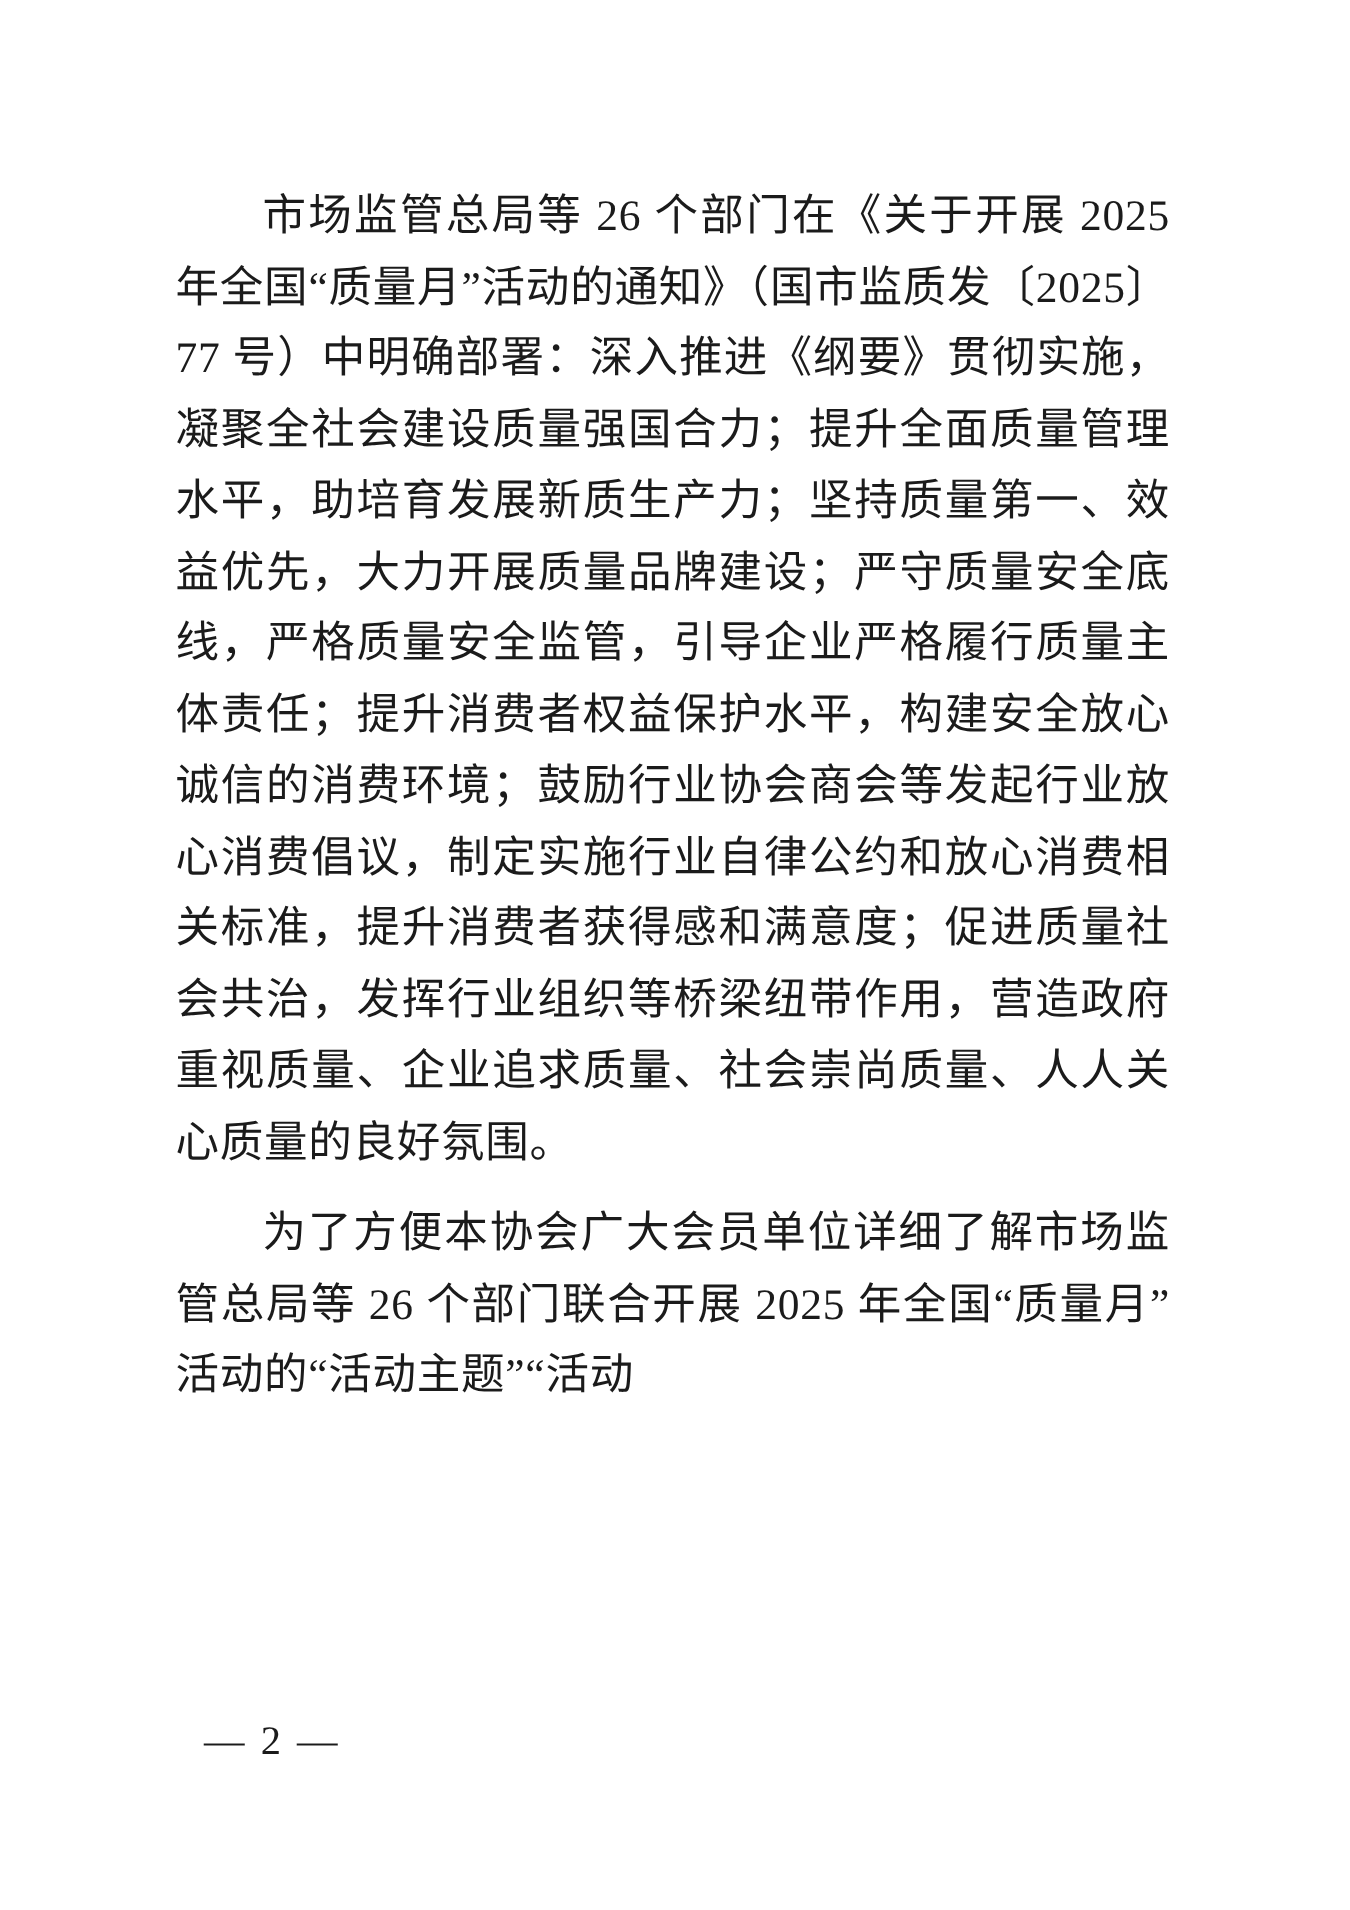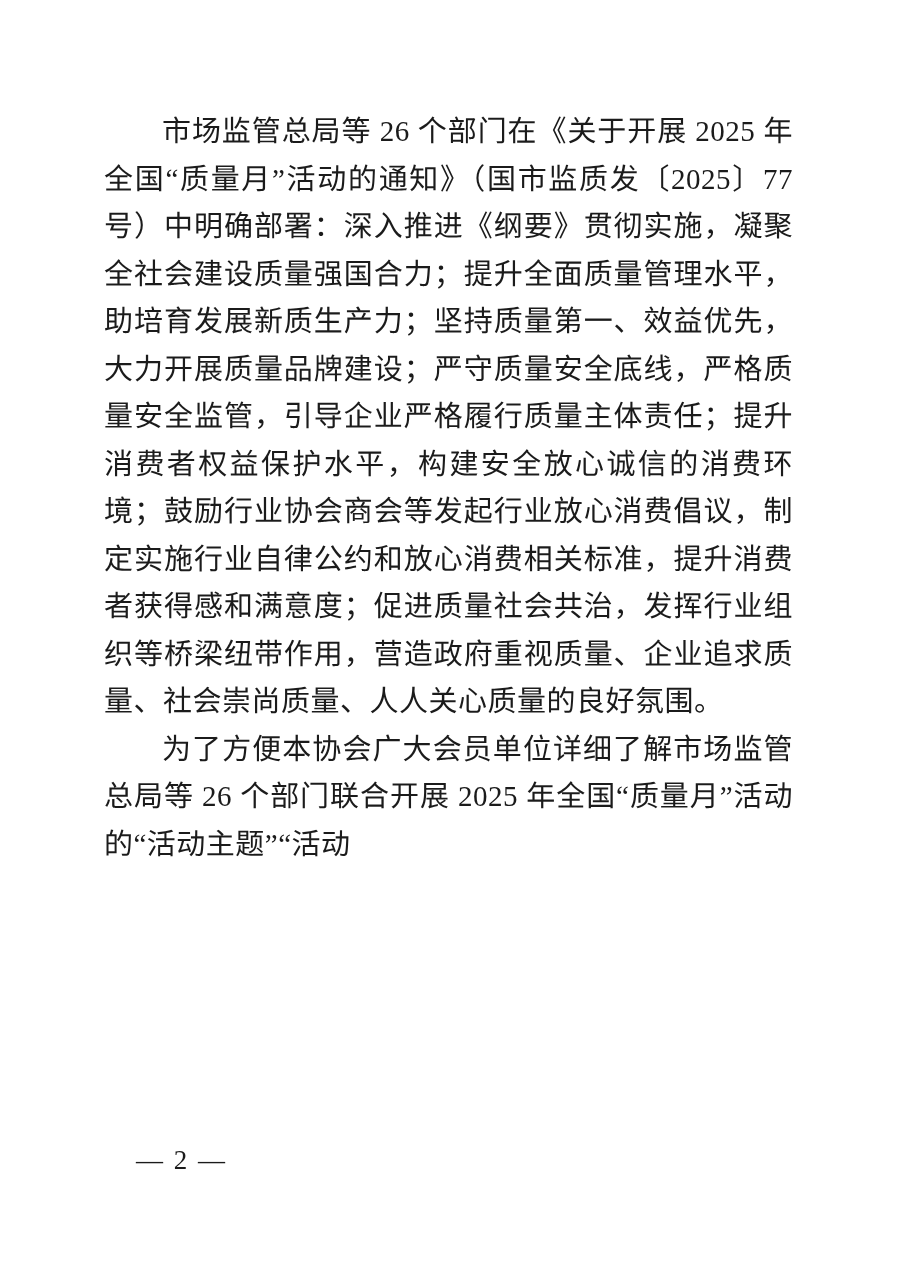--- a/index.html
+++ b/index.html
@@ -23,21 +23,21 @@
     background: #ffffff;
   }
   .content {
     position: absolute;
     top: 108px;
     left: 104px;
     right: 107px;
     color: #1b1b1b;
   }
   .content p {
-    margin: 0;
+    margin: 13px;
     padding: 0;
     font-size: 29px;
     line-height: 47.5px;
     text-align: justify;
     text-justify: inter-character;
     text-indent: 2em;
     letter-spacing: 0.5px;
     word-break: break-all;
     color: #1b1b1b;
   }

